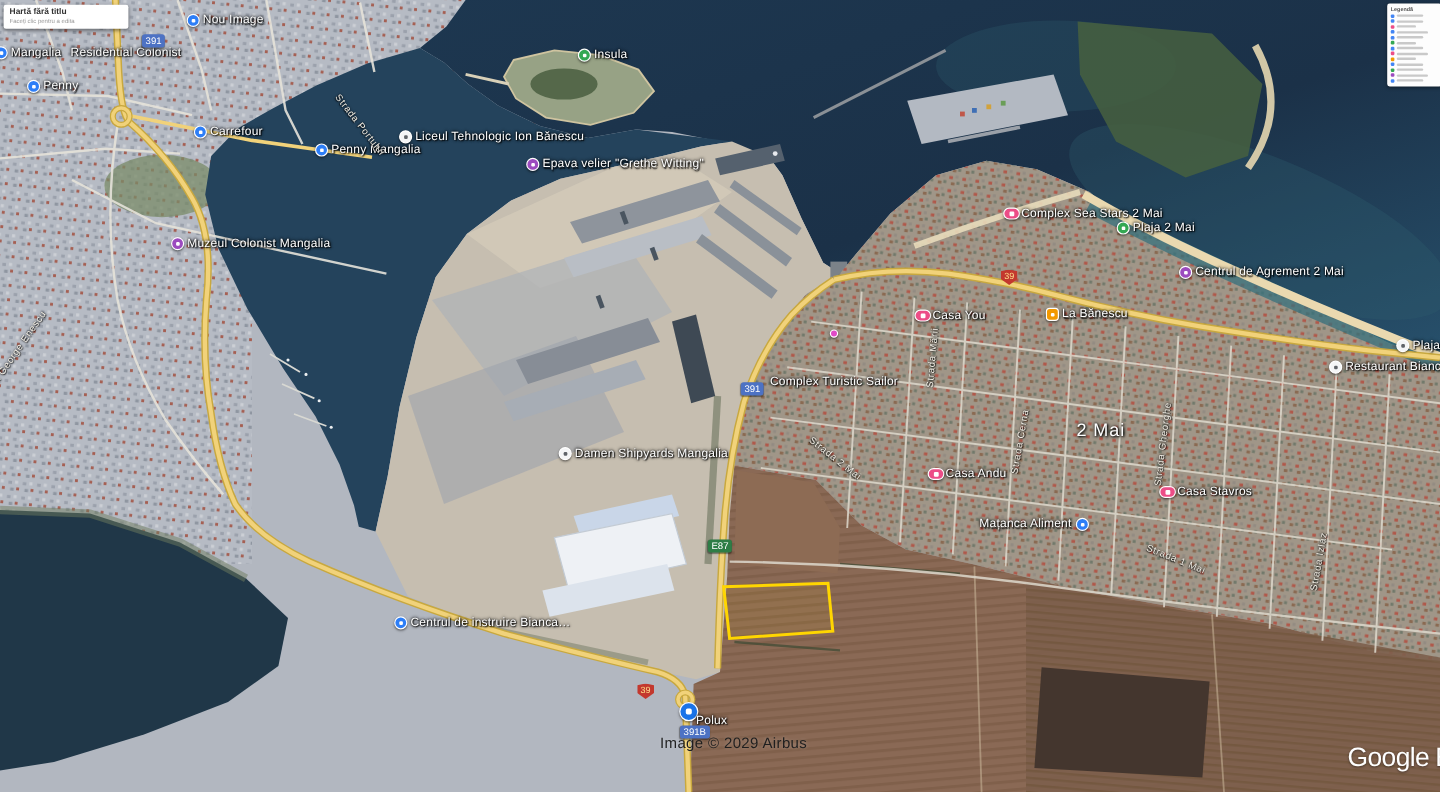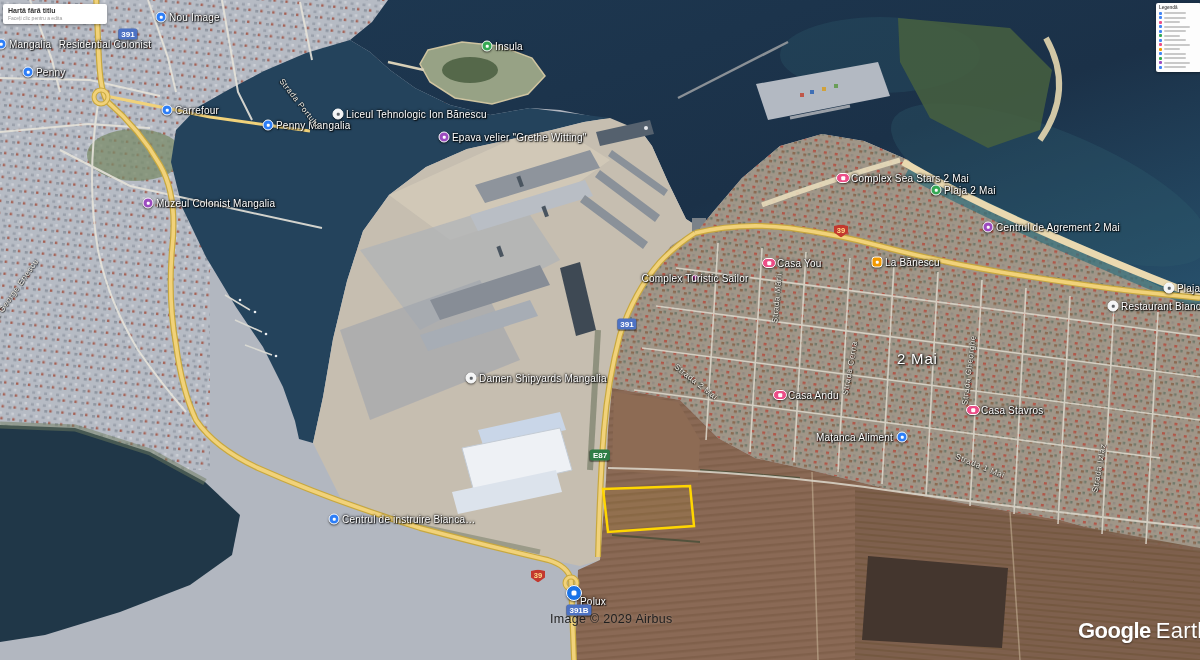--- a/index.html
+++ b/index.html
@@ -21,29 +21,29 @@
   .mk-restaurant .mk-ic{background:#f29900;border-radius:30%;}
   .mk-lodging .mk-ic{background:#ec4d87;width:14px;height:10px;border-radius:5px;}
   .mk-dot .mk-ic{background:#e049c8;width:7px;height:7px;border-width:1px;}
   .mk-dot .mk-ic::after{display:none;}
   .mk-lock .mk-ic{background:#1a73e8;width:16px;height:16px;}
   .mk-lock .mk-ic::after{width:5px;height:5px;border-radius:1.5px;}
   .mk-label{position:absolute;left:8px;top:0;transform:translateY(-50%);
     color:#fff;font-size:10px;font-weight:500;white-space:nowrap;letter-spacing:.2px;
     text-shadow:0 0 2px #000,0 0 3px rgba(0,0,0,.9),1px 1px 1px rgba(0,0,0,.8);}
   .lp-left .mk-label{left:auto;right:9px;text-align:right;}
-  .lp-over .mk-label{left:0;transform:translate(-50%,-50%);}
+  .lp-over .mk-label{left:0;transform:translate(-50%,-50%);margin-top:40px;}
   .lp-br .mk-label{left:6px;top:8px;}
   .lp-plain .mk-label{left:0;transform:translate(-50%,-50%);}
   
   .street{position:absolute;color:#f3efe6;font-size:8px;white-space:nowrap;letter-spacing:.6px;
     text-shadow:0 0 2px #000,0 1px 1px rgba(0,0,0,.8);}
   
   .badge{position:absolute;transform:translate(-50%,-50%);color:#fff;font-size:8px;
-    font-weight:bold;line-height:11px;padding:0 3px;border-radius:2.5px;
+    font-weight:normal;line-height:11px;padding:0 3px;border-radius:2.5px;
     box-shadow:0 1px 1px rgba(0,0,0,.4);white-space:nowrap;}
   .badge-blue{background:#4d72c4;}
   .badge-green{background:#2e7d46;}
   .badge-shield{background:#c3382e;color:#ffdf8a;border-radius:0;padding:0;
     width:14px;height:13px;line-height:11px;text-align:center;font-size:7.5px;
     clip-path:polygon(50% 0,100% 12%,100% 62%,50% 100%,0 62%,0 12%);box-shadow:none;}
   
   #town-label{position:absolute;left:897px;top:350px;color:#fff;font-size:15px;
     letter-spacing:.8px;text-shadow:0 0 3px #000,1px 1px 2px #000;}
   
@@ -56,21 +56,21 @@
     border-radius:2px;box-shadow:0 1px 3px rgba(0,0,0,.4);padding:2px 3px;}
   #legend .lt{font-size:4.5px;font-weight:bold;color:#555;margin-bottom:1px;}
   .leg-row{display:flex;align-items:center;height:4px;margin:0 0 .5px 0;}
   .leg-chip{width:3px;height:3px;border-radius:1px;margin-right:2px;flex:none;}
   .leg-bar{height:2px;background:#c9c9c9;border-radius:1px;flex:none;width:22px;}
   .leg-row:nth-child(3n) .leg-bar{width:16px;}
   .leg-row:nth-child(4n) .leg-bar{width:26px;}
   
   #watermark{position:absolute;left:1078px;top:618px;color:#fff;font-size:22px;
     text-shadow:0 1px 2px rgba(0,0,0,.45);}
-  #watermark .g{font-weight:bold;letter-spacing:-.5px;}
+  #watermark .g{font-weight:normal;letter-spacing:-.5px;margin-left:45px;}
   #watermark .e{font-weight:normal;margin-left:5px;letter-spacing:.3px;}
   #attribution{position:absolute;left:550px;top:612px;color:#1f1f1f;font-size:12.5px;
     letter-spacing:.3px;text-shadow:0 0 3px rgba(255,255,255,.25);}
   #overlay{position:absolute;left:0;top:0;pointer-events:none;}
   #overlay .parcel{pointer-events:auto;}
 </style>
 </head>
 <body>
 
 <div id="stage">

